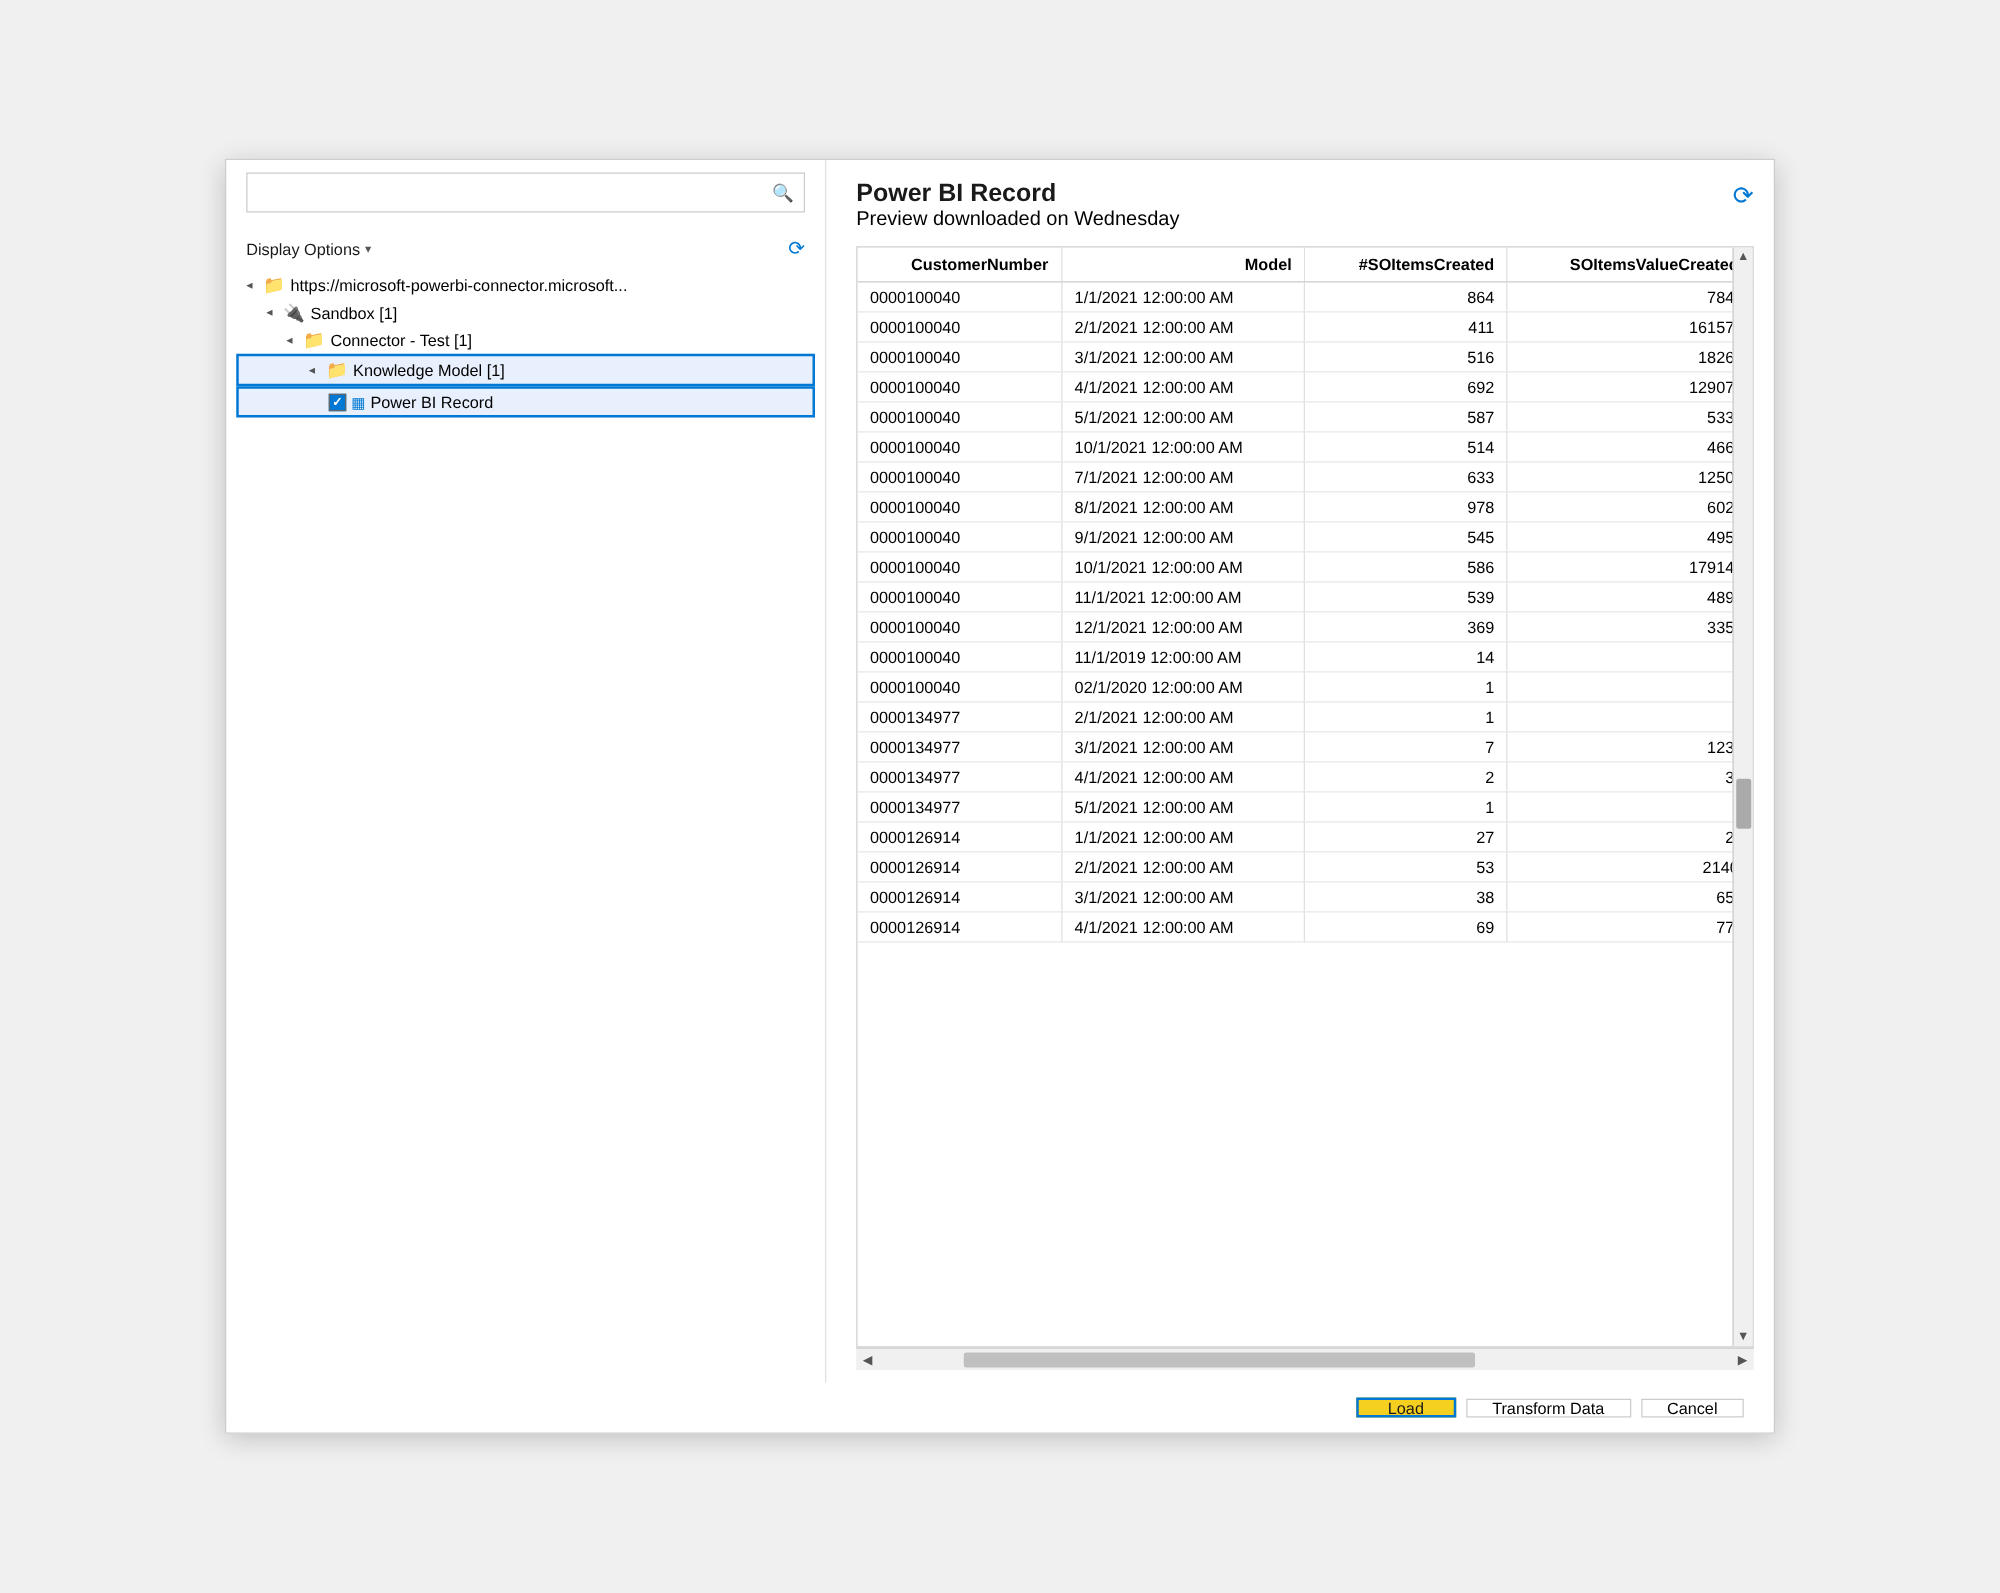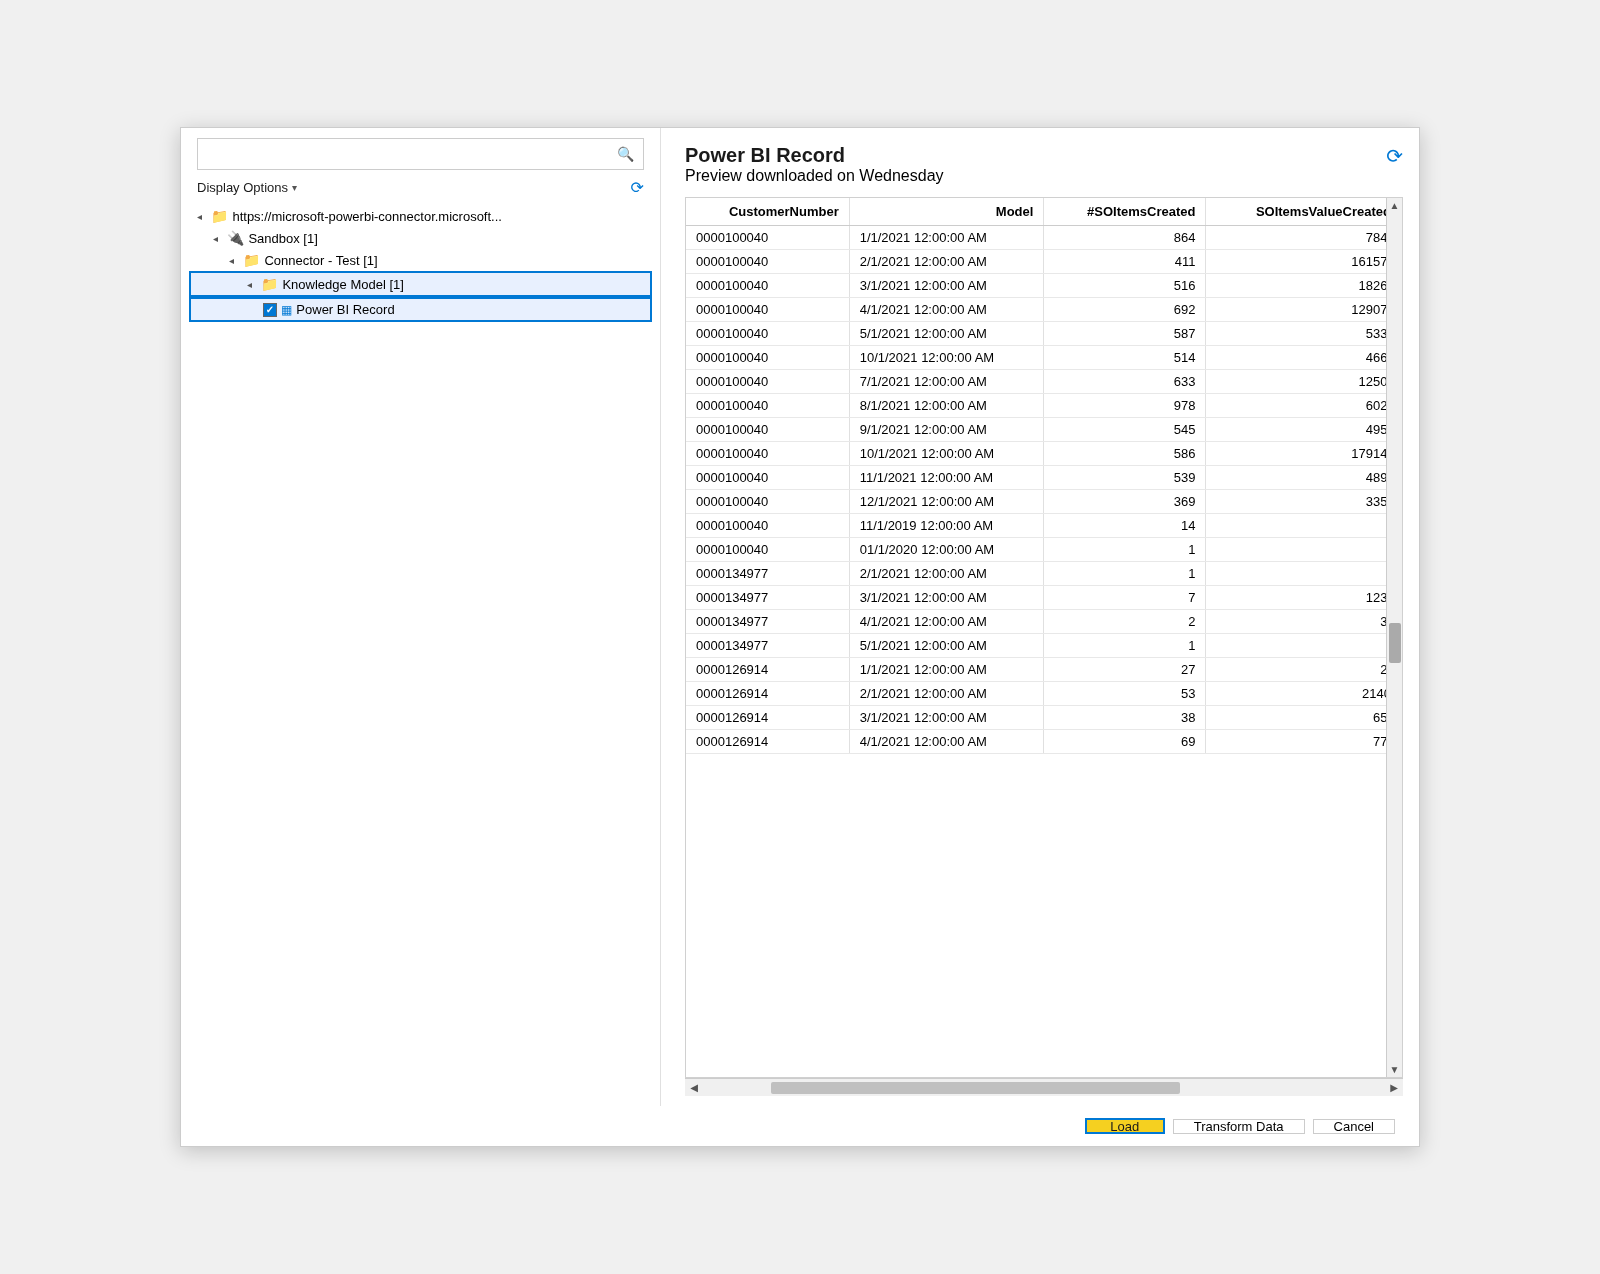--- a/index.html
+++ b/index.html
@@ -80,21 +80,21 @@
       background: transparent;
     }
     .search-icon {
       color: #555;
       font-size: 14px;
     }
     .display-options-row {
       display: flex;
       align-items: center;
       justify-content: space-between;
-      margin: 0 16px 8px 16px;
+      margin: 11px 16px 8px 16px;
     }
     .display-options-btn {
       display: flex;
       align-items: center;
       gap: 4px;
       background: transparent;
       border: none;
       cursor: pointer;
       font-size: 13px;
       color: #1a1a1a;
@@ -472,21 +472,21 @@
                   <td class="num">335.</td>
                 </tr>
                 <tr>
                   <td>0000100040</td>
                   <td>11/1/2019 12:00:00 AM</td>
                   <td class="num">14</td>
                   <td class="num"></td>
                 </tr>
                 <tr>
                   <td>0000100040</td>
-                  <td>01/1/2020 12:00:00 AM</td>
+                  <td>02/1/2020 12:00:00 AM</td>
                   <td class="num">1</td>
                   <td class="num"></td>
                 </tr>
                 <tr>
                   <td>0000134977</td>
                   <td>2/1/2021 12:00:00 AM</td>
                   <td class="num">1</td>
                   <td class="num"></td>
                 </tr>
                 <tr>

